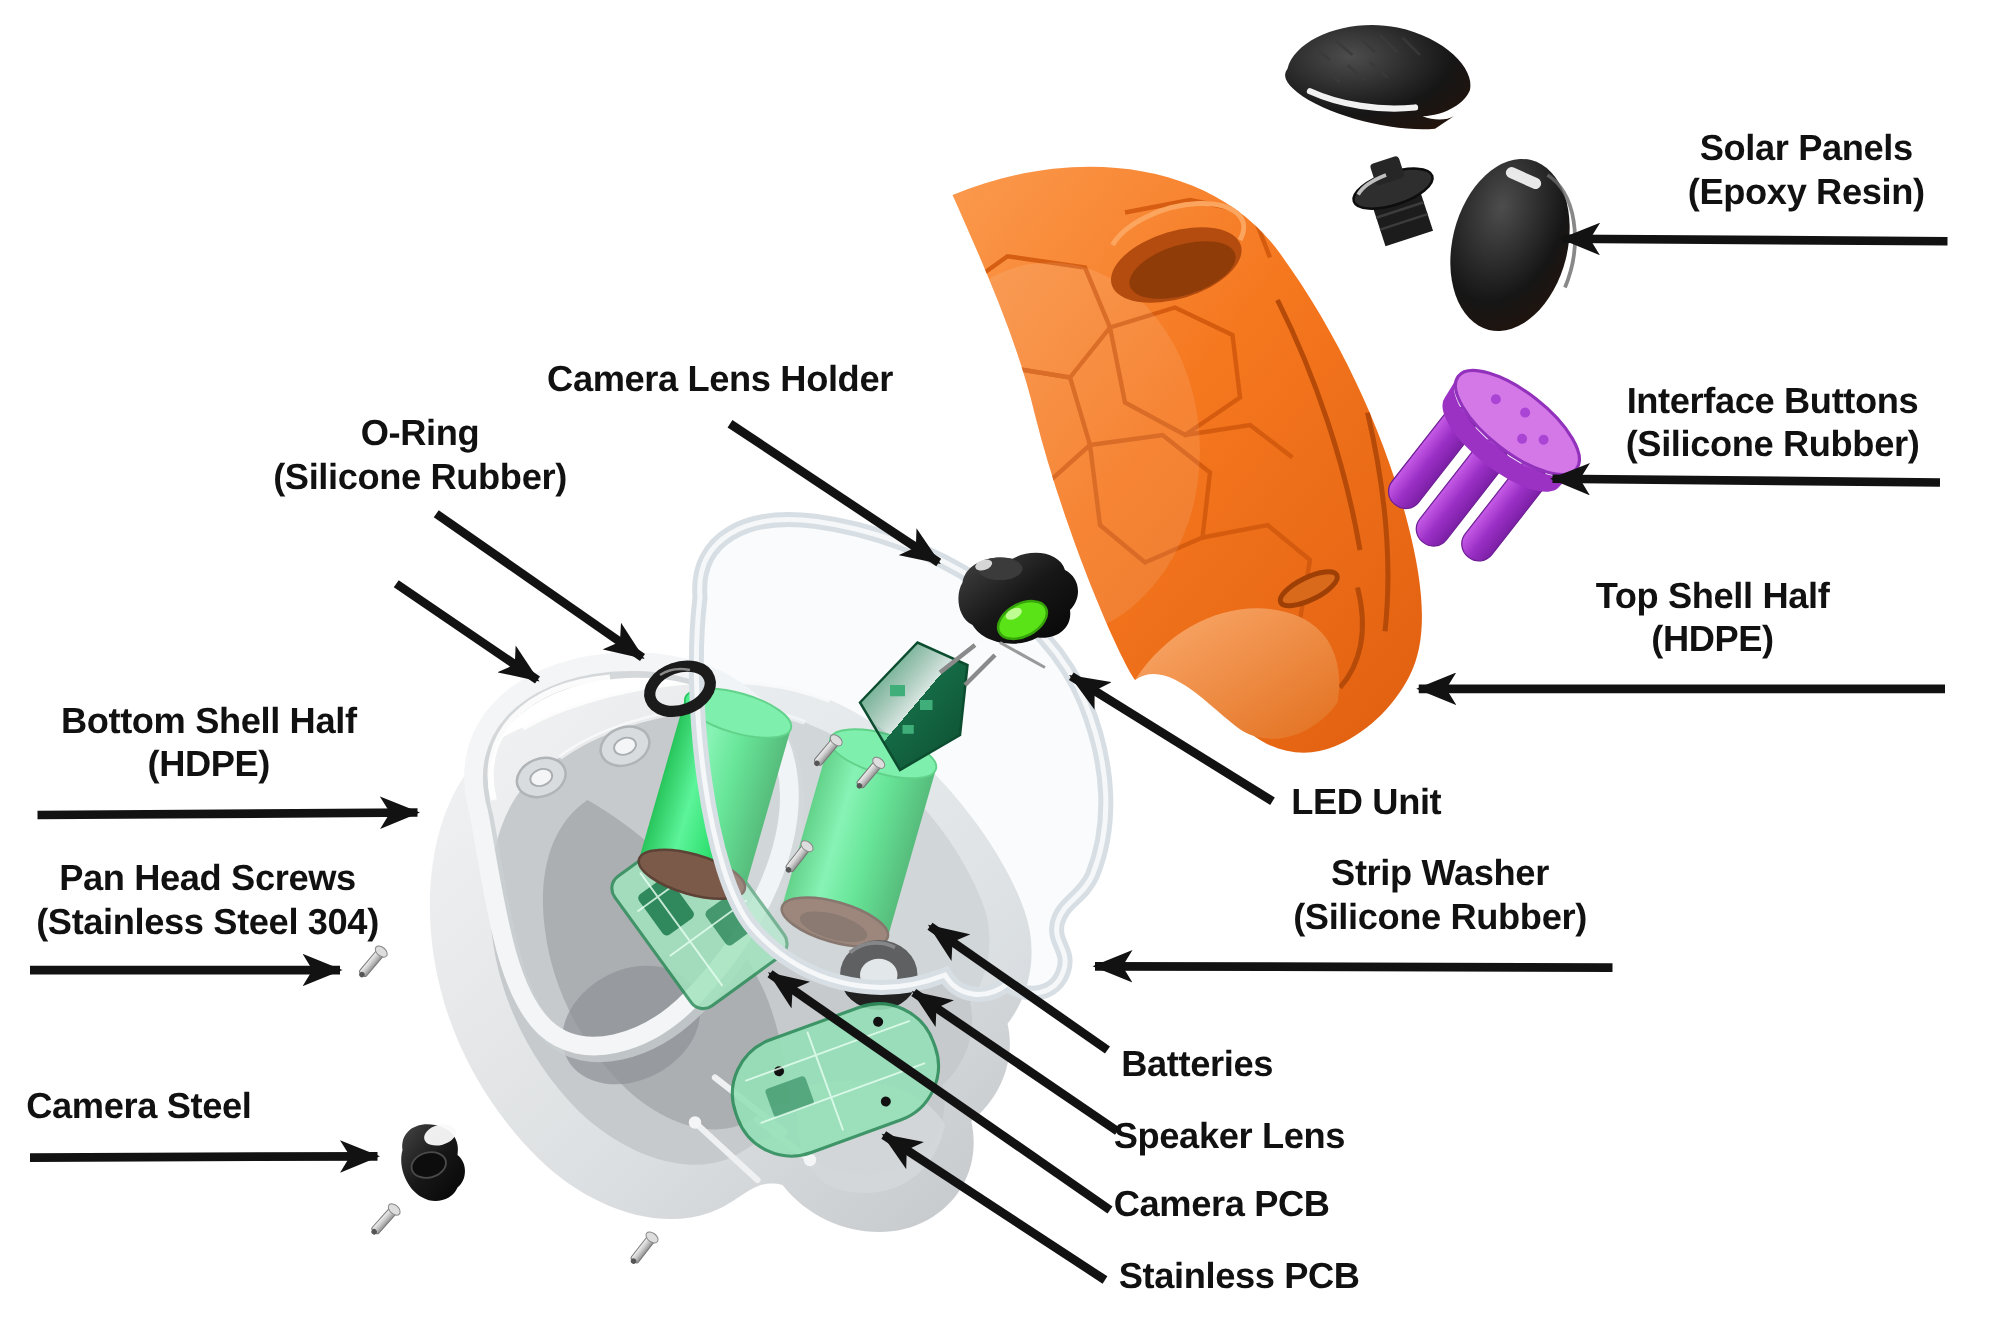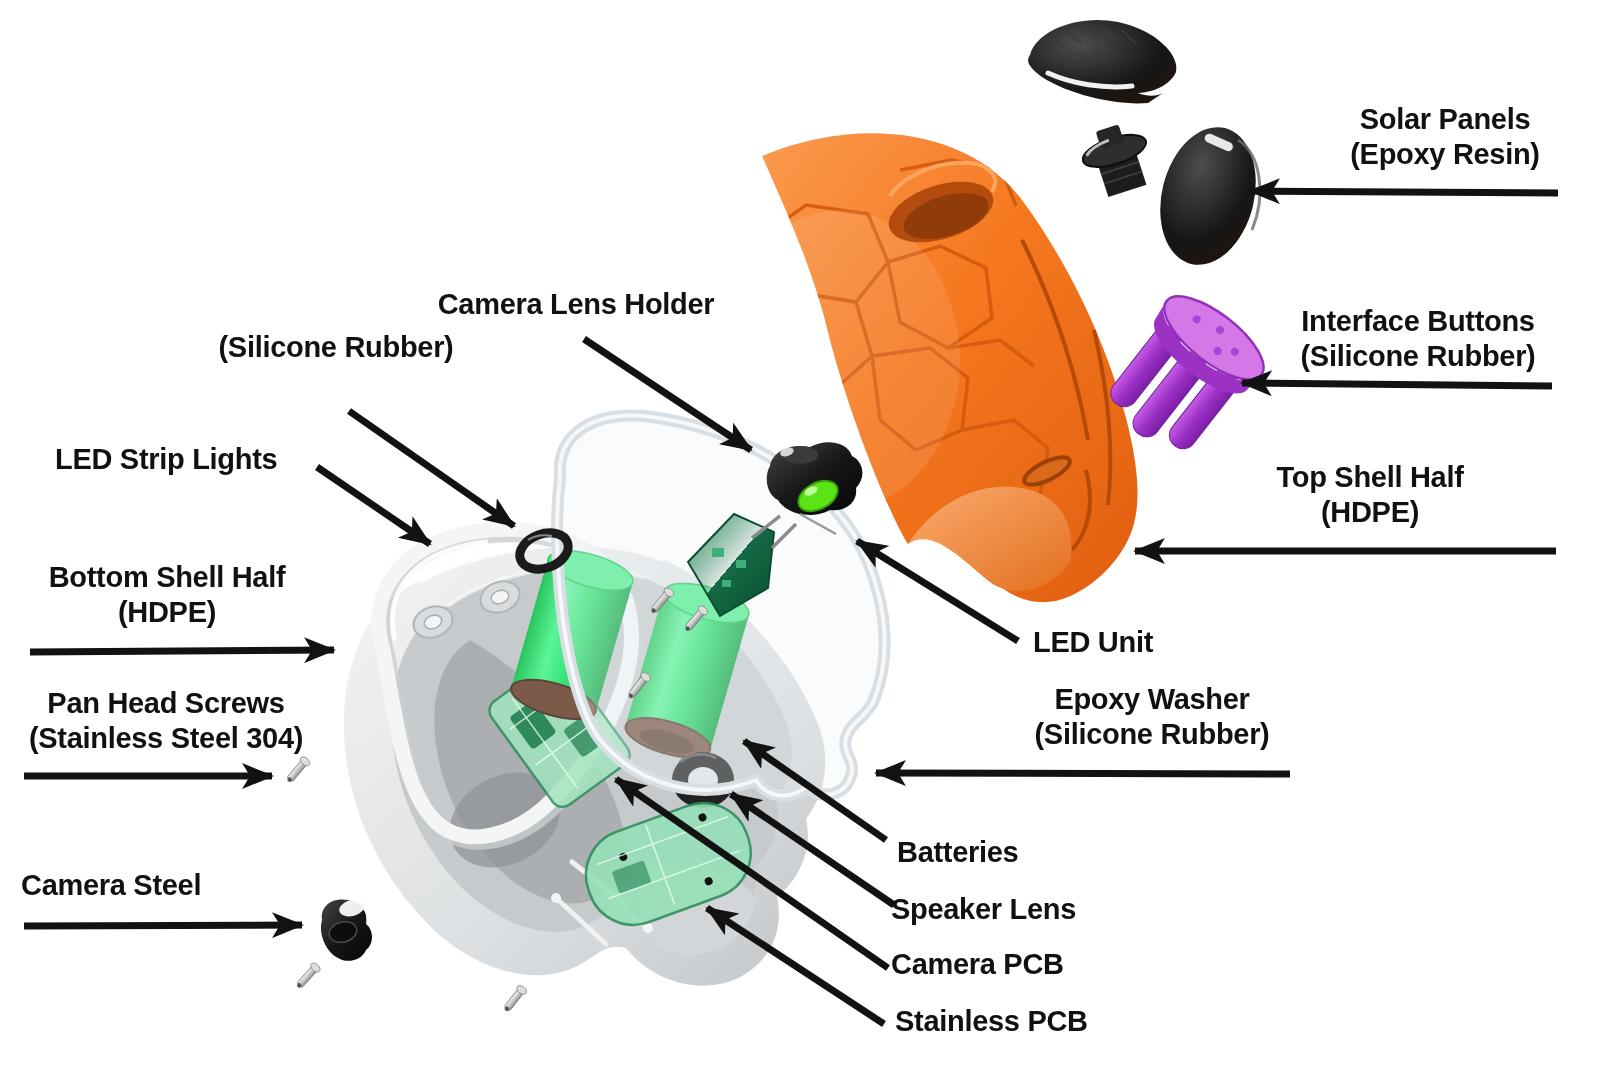--- a/index.html
+++ b/index.html
@@ -303,21 +303,21 @@
   <div class="label center" style="left:1220px;top:460px;width:300px">
     <span>Top Shell Half</span>
     <span>(HDPE)</span>
   </div>
 
   <div class="label" style="left:1033px;top:625px">
     <span>LED Unit</span>
   </div>
 
   <div class="label center" style="left:1000px;top:682px;width:304px">
-    <span>Epoxy Washer</span>
+    <span>Strip Washer</span>
     <span>(Silicone Rubber)</span>
   </div>
 
   <div class="label" style="left:897px;top:835px">
     <span>Batteries</span>
   </div>
 
   <div class="label" style="left:891px;top:892px">
     <span>Speaker Lens</span>
   </div>
@@ -328,26 +328,24 @@
 
   <div class="label" style="left:895px;top:1004px">
     <span>Stainless PCB</span>
   </div>
 
   <div class="label center" style="left:424px;top:287px;width:304px">
     <span>Camera Lens Holder</span>
   </div>
 
   <div class="label center" style="left:184px;top:330px;width:304px">
+    <span>O-Ring</span>
     <span>(Silicone Rubber)</span>
   </div>
 
-  <div class="label" style="left:55px;top:442px">
-    <span>LED Strip Lights</span>
-  </div>
 
   <div class="label center" style="left:15px;top:560px;width:304px">
     <span>Bottom Shell Half</span>
     <span>(HDPE)</span>
   </div>
 
   <div class="label center" style="left:8px;top:686px;width:316px">
     <span>Pan Head Screws</span>
     <span>(Stainless Steel 304)</span>
   </div>

